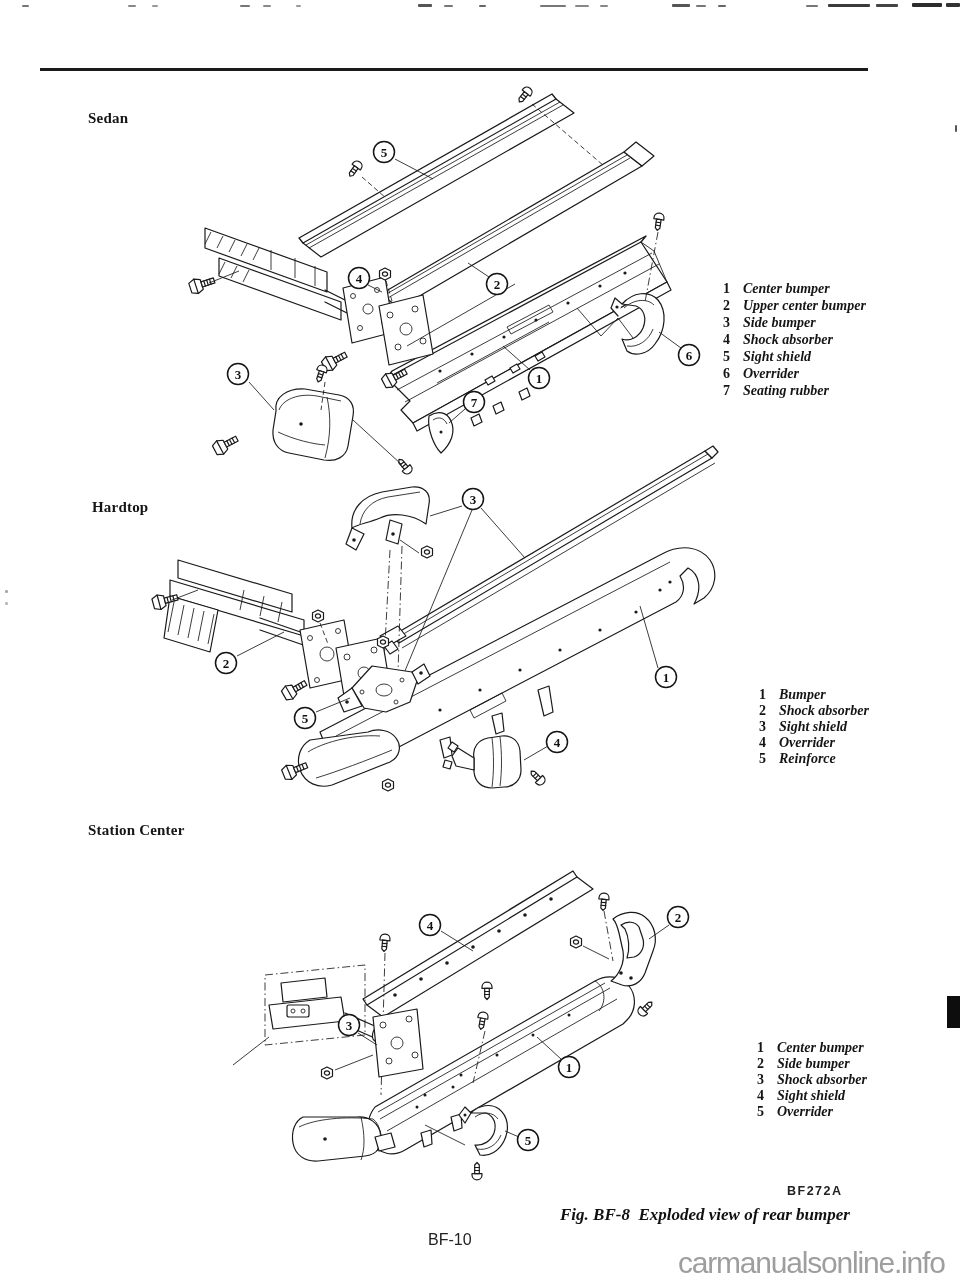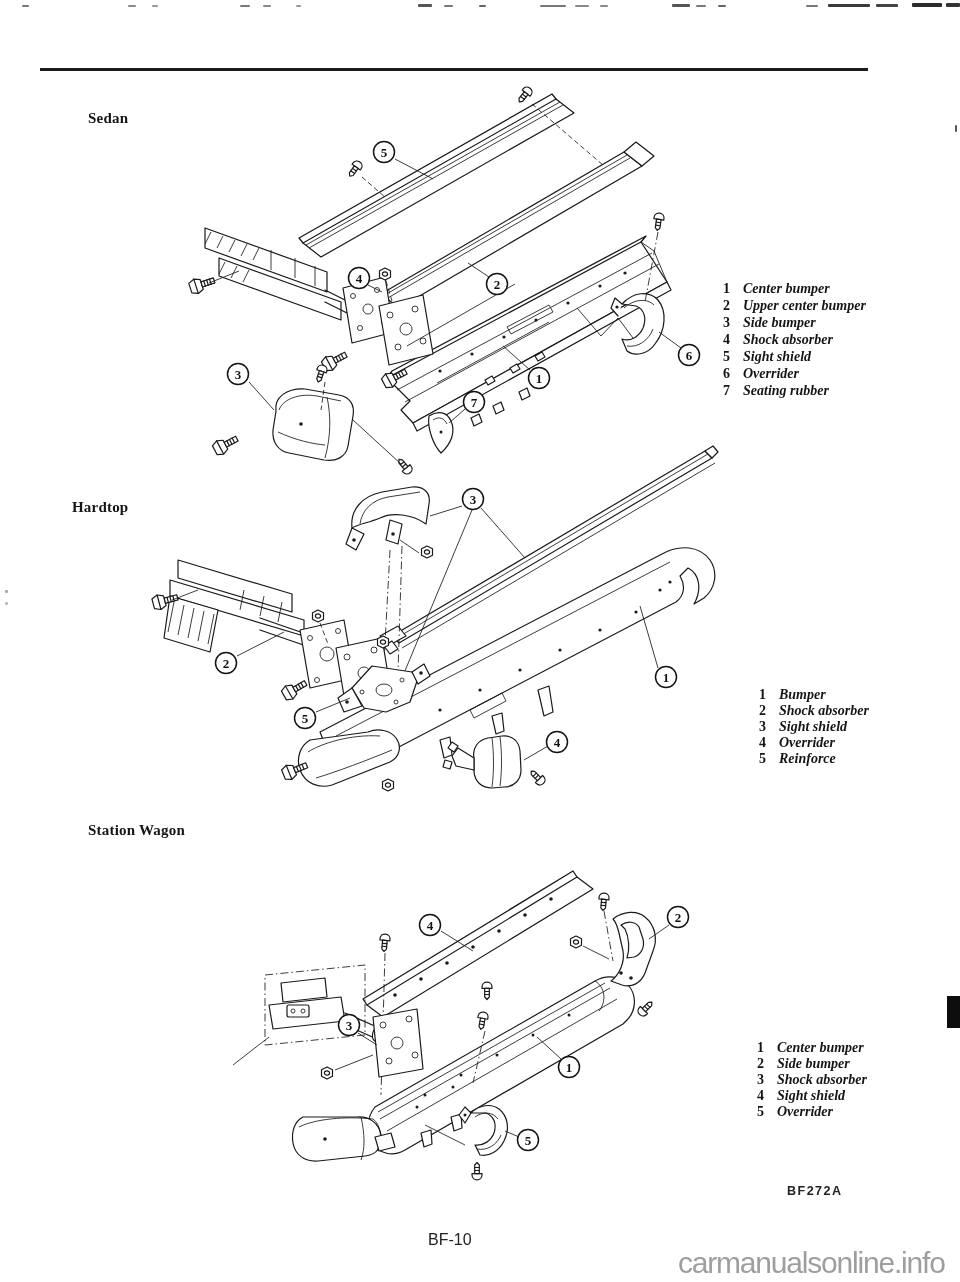--- a/index.html
+++ b/index.html
@@ -83,22 +83,22 @@
     <div class="art" style="left:912px;top:3px;width:30px;background:#2c2c2c;height:4px;"></div>
     <div class="art" style="left:946px;top:3px;width:14px;background:#333;height:4px;"></div>
     <div class="art" style="left:955px;top:125px;width:2px;height:7px;background:#555;"></div>
     <div class="art" style="left:5px;top:590px;width:3px;height:3px;background:#aaa;"></div>
     <div class="art" style="left:5px;top:602px;width:3px;height:3px;background:#bbb;"></div>
   </div>
 
   <div class="abs" id="hdr-rule"></div>
 
   <div class="abs seclabel" style="left:88px;top:110px;">Sedan</div>
-  <div class="abs seclabel" style="left:72px;top:499px;">Hardtop</div>
-  <div class="abs seclabel" style="left:88px;top:822px;">Station Wagon</div>
+  <div class="abs seclabel" style="left:92px;top:499px;">Hardtop</div>
+  <div class="abs seclabel" style="left:88px;top:822px;">Station Center</div>
 
   <svg class="abs" style="left:175px;top:80px;" width="540" height="400" viewBox="0 0 540 400">
 
     <path class="fw" d="M128,163 L381,19 L399,33 L146,177 Z"></path>
     <path class="thin" d="M134,168 L388,25"></path>
     <path class="thin" d="M131,165 L385,22"></path>
     <path class="ln" d="M128,163 L124,158 L377,14 L381,19"></path>
     <use href="#g-screw" class="fw" transform="translate(352,12) rotate(38)"></use>
     <path class="dash" d="M357,24 L436,92"></path>
 
@@ -477,17 +477,18 @@
         <span class="pnum">4</span>
         <span class="pname">Sight shield</span>
       </div>
       <div class="prow">
         <span class="pnum">5</span>
         <span class="pname">Overrider</span>
       </div>
     </div>
 
   <div class="abs" id="fig-code" style="left:753px;top:1184px;">BF272A</div>
+  <div class="abs" id="fig-caption" style="left:455px;top:1205px;width:500px;text-align:center;">Fig. BF-8  Exploded view of rear bumper</div>
   <div class="abs" id="page-num" style="left:428px;top:1231px;">BF-10</div>
   <div class="abs" id="watermark" style="left:678px;top:1246px;">carmanualsonline.info</div>
   <div class="abs" id="edge-tab"></div>
 
 </div>
 
 </body></html>

